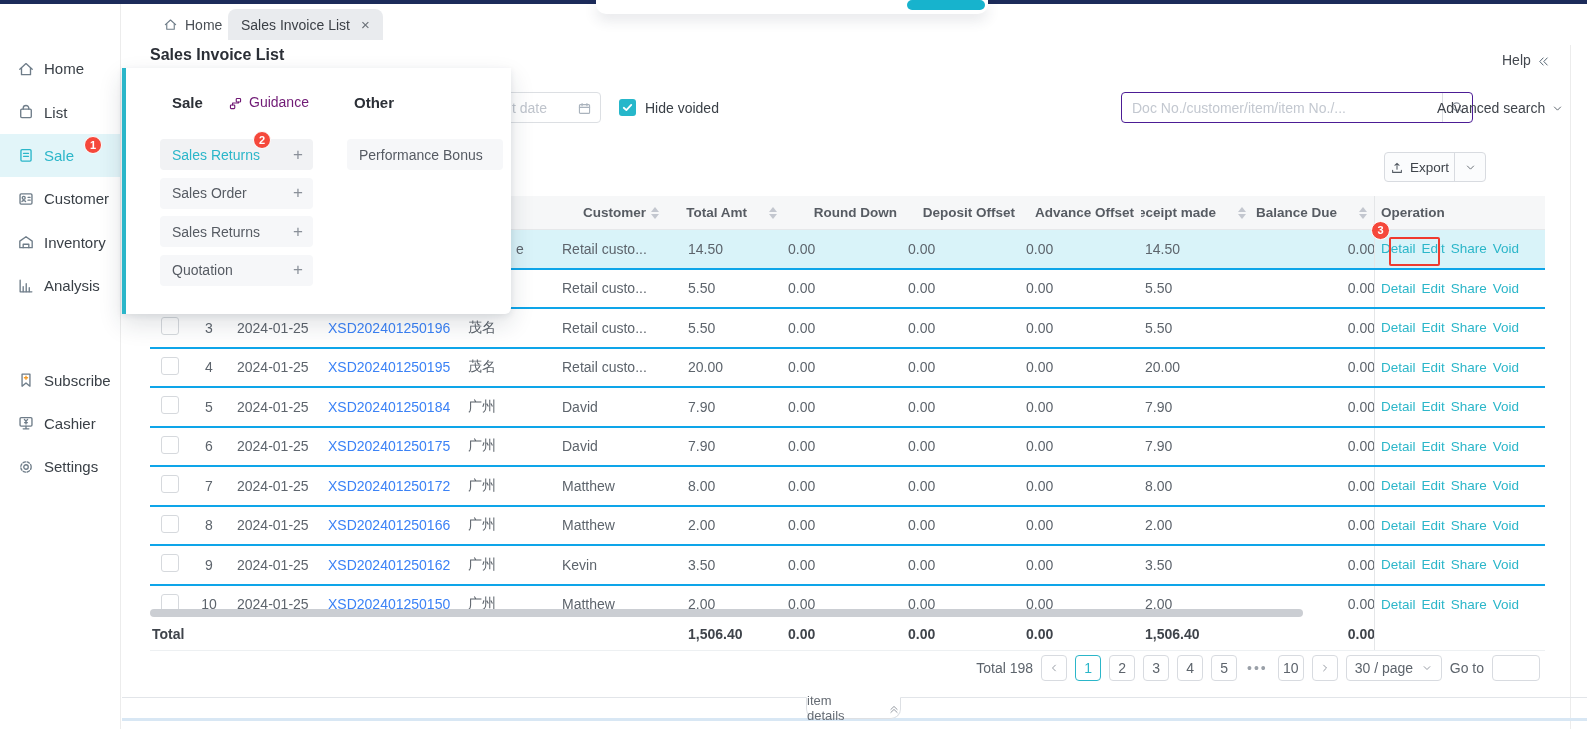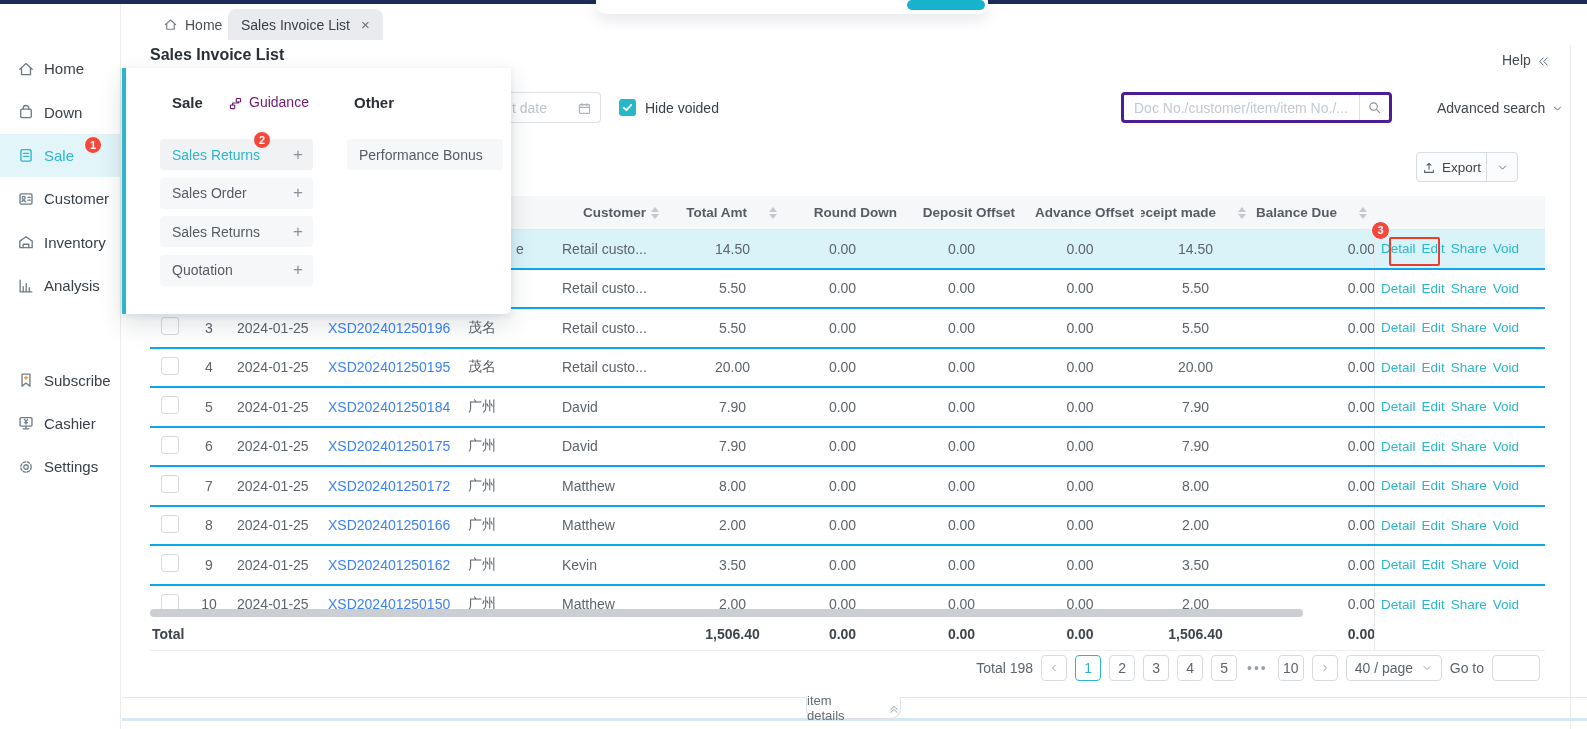--- a/index.html
+++ b/index.html
@@ -43,48 +43,48 @@
 
   
   #date-input{left:501px;top:92px;width:100px;height:31px;border:1px solid #dcdfe3;border-radius:4px;
               box-sizing:border-box;display:flex;align-items:center;justify-content:space-between;
               padding:0 8px 0 10px;background:#fff;font-size:14px;color:#bfc4cc;z-index:1}
   #date-input svg{color:#aab3bd}
   #hide-voided{left:619px;top:92px;height:31px;display:flex;align-items:center;gap:9px;z-index:1}
   #hide-voided .checkbox{width:17px;height:17px;background:#26b7ca;border-radius:3px;display:flex;
                          align-items:center;justify-content:center;cursor:pointer}
   #hide-voided .lbl{font-size:14px;color:#3a4047}
-  #search-box{left:1121px;top:92px;width:271px;height:31px;border:3px solid #4c1d95;border-radius:4px;
+  #search-box{left:1121px;top:92px;width:352px;height:31px;border:1px solid #4c1d95;border-radius:4px;
               box-sizing:border-box;display:flex;background:#fff;z-index:1}
   #search-box input{flex:1;min-width:0;border:0;outline:0;padding:0 10px;font-size:14px;color:#333;background:transparent}
   #search-box input::placeholder{color:#c3c8d0}
   .search-btn{width:29px;border-left:1px solid #dcdfe3;display:flex;align-items:center;justify-content:center;
               color:#8a919c;cursor:pointer}
   #adv-search{left:1437px;top:92px;height:31px;display:flex;align-items:center;gap:6px;font-size:14px;
               color:#3f444b;cursor:pointer;z-index:1}
   #adv-search svg{color:#5c646d}
 
   
-  #export-btn{left:1416px;top:152px;width:102px;height:30px;border:1px solid #d8dbe0;border-radius:4px;
+  #export-btn{left:1384px;top:152px;width:102px;height:30px;border:1px solid #d8dbe0;border-radius:4px;
               box-sizing:border-box;display:flex;background:#fbfcfd;color:#3f444b;z-index:1}
   .export-main{flex:1;display:flex;align-items:center;justify-content:center;gap:6px;font-size:13.5px;
                border-right:1px solid #d8dbe0;cursor:pointer}
   .export-main svg{color:#555c64}
   .export-caret{width:30px;display:flex;align-items:center;justify-content:center;color:#6a7077;cursor:pointer}
 
   
   #table{left:150px;top:196px;width:1395px;z-index:1}
   .t-grid{display:grid;grid-template-columns:40px 38px 96px 140px 94px 126px 100px 120px 118px 119px 112px 121px 171px;
           align-items:center}
   .t-head{height:33px;background:#f6f7f8;border-bottom:1px solid #e6e8ea;font-weight:bold;color:#575c63;font-size:13.5px}
   .t-row{height:37.5px;border-bottom:2px solid #0ea5e9;font-size:14px;color:#5d646c;background:#fff}
   .t-row.hl{background:#d9f3f9}
   .cell{padding:0 4px;white-space:nowrap;overflow:hidden}
   .c-center{text-align:center}
-  .num{text-align:center;padding-right:7px}
+  .num{text-align:left;padding-right:7px}
   .h-right{display:flex;align-items:center;justify-content:flex-end;gap:20px;padding-right:7px}
   .h-center{display:flex;align-items:center;justify-content:center;gap:3px}
   .c-op{border-left:1px solid #e4e6e8;padding-left:6px;align-self:stretch;display:flex;align-items:center;gap:6px;white-space:nowrap}
   .caret{display:inline-flex;flex-direction:column;gap:2px;margin-left:2px}
   .caret i{width:0;height:0;border-left:4px solid transparent;border-right:4px solid transparent;display:block}
   .caret .up{border-bottom:5px solid #c3c7cf}
   .caret .down{border-top:5px solid #c3c7cf}
   .cb{width:16px;height:16px;border:1px solid #d6d9dd;border-radius:3px;background:#fff;display:inline-block;cursor:pointer}
   .link{color:#3b82f6;cursor:pointer}
   .op-link{color:#2bb6c9;font-size:13.5px;cursor:pointer}
@@ -154,21 +154,21 @@
           <path d="M2.5 8.2 8 3.2l5.5 5"></path>
           <path d="M4 7v6h8V7"></path>
         </svg>
         <span>Home</span>
       </div>
       <div class="sb-item">
         <svg class="ic" width="18" height="18" viewBox="0 0 16 16" fill="none" stroke="currentColor" stroke-width="1.2" stroke-linecap="round" stroke-linejoin="round">
           <path d="M5.5 5.5V4.7a2.5 2.5 0 0 1 5 0v.8"></path>
           <rect x="3.3" y="5.5" width="9.4" height="7.5" rx="1"></rect>
         </svg>
-        <span>Down</span>
+        <span>List</span>
       </div>
       <div class="sb-item active">
         <svg class="ic" width="18" height="18" viewBox="0 0 16 16" fill="none" stroke="currentColor" stroke-width="1.2" stroke-linecap="round" stroke-linejoin="round">
           <rect x="3.5" y="3.2" width="9" height="10.3" rx="1"></rect>
           <path d="M5.8 6.6h4.4M5.8 9.2h4.4"></path>
         </svg>
         <span>Sale</span>
         <span class="badge sb-badge">1</span>
       </div>
       <div class="sb-item">
@@ -323,20 +323,23 @@
           <i class="up"></i>
           <i class="down"></i>
         </span>
       </div>
       <div class="cell h-right">
         <span>Balance Due</span>
         <span class="caret">
           <i class="up"></i>
           <i class="down"></i>
         </span>
+      </div>
+      <div class="c-op">
+        <span>Operation</span>
       </div>
     </div>
   <div id="t-body">
       <div class="t-grid t-row hl">
         <div class="cell c-center"><span class="cb"></span></div>
         <div class="cell c-center"></div>
         <div class="cell" style="padding-left:9px"></div>
         <div class="cell"><span class="link"></span></div>
         <div class="cell"></div>
         <div class="cell">Retail custo...</div>
@@ -587,21 +590,21 @@
     <span class="pg-btn">4</span>
     <span class="pg-btn">5</span>
     <span class="pg-dots">•••</span>
     <span class="pg-btn">10</span>
     <span class="pg-btn">
       <svg class="ic" width="12" height="12" viewBox="0 0 16 16" fill="none" stroke="currentColor" stroke-width="1.2" stroke-linecap="round" stroke-linejoin="round">
         <path d="M6.2 4.2 10 8l-3.8 3.8"></path>
       </svg>
     </span>
     <span class="pg-select">
-      <span>40 / page</span>
+      <span>30 / page</span>
       <svg class="ic" width="12" height="12" viewBox="0 0 16 16" fill="none" stroke="currentColor" stroke-width="1.2" stroke-linecap="round" stroke-linejoin="round">
         <path d="M4.2 6.2 8 10l3.8-3.8"></path>
       </svg>
     </span>
     <span>Go to</span>
     <input class="pg-goto" value="" style="">
   </div>
 
 <div class="abs" id="footer-line"></div>
 <div class="abs" id="item-details-tab">

